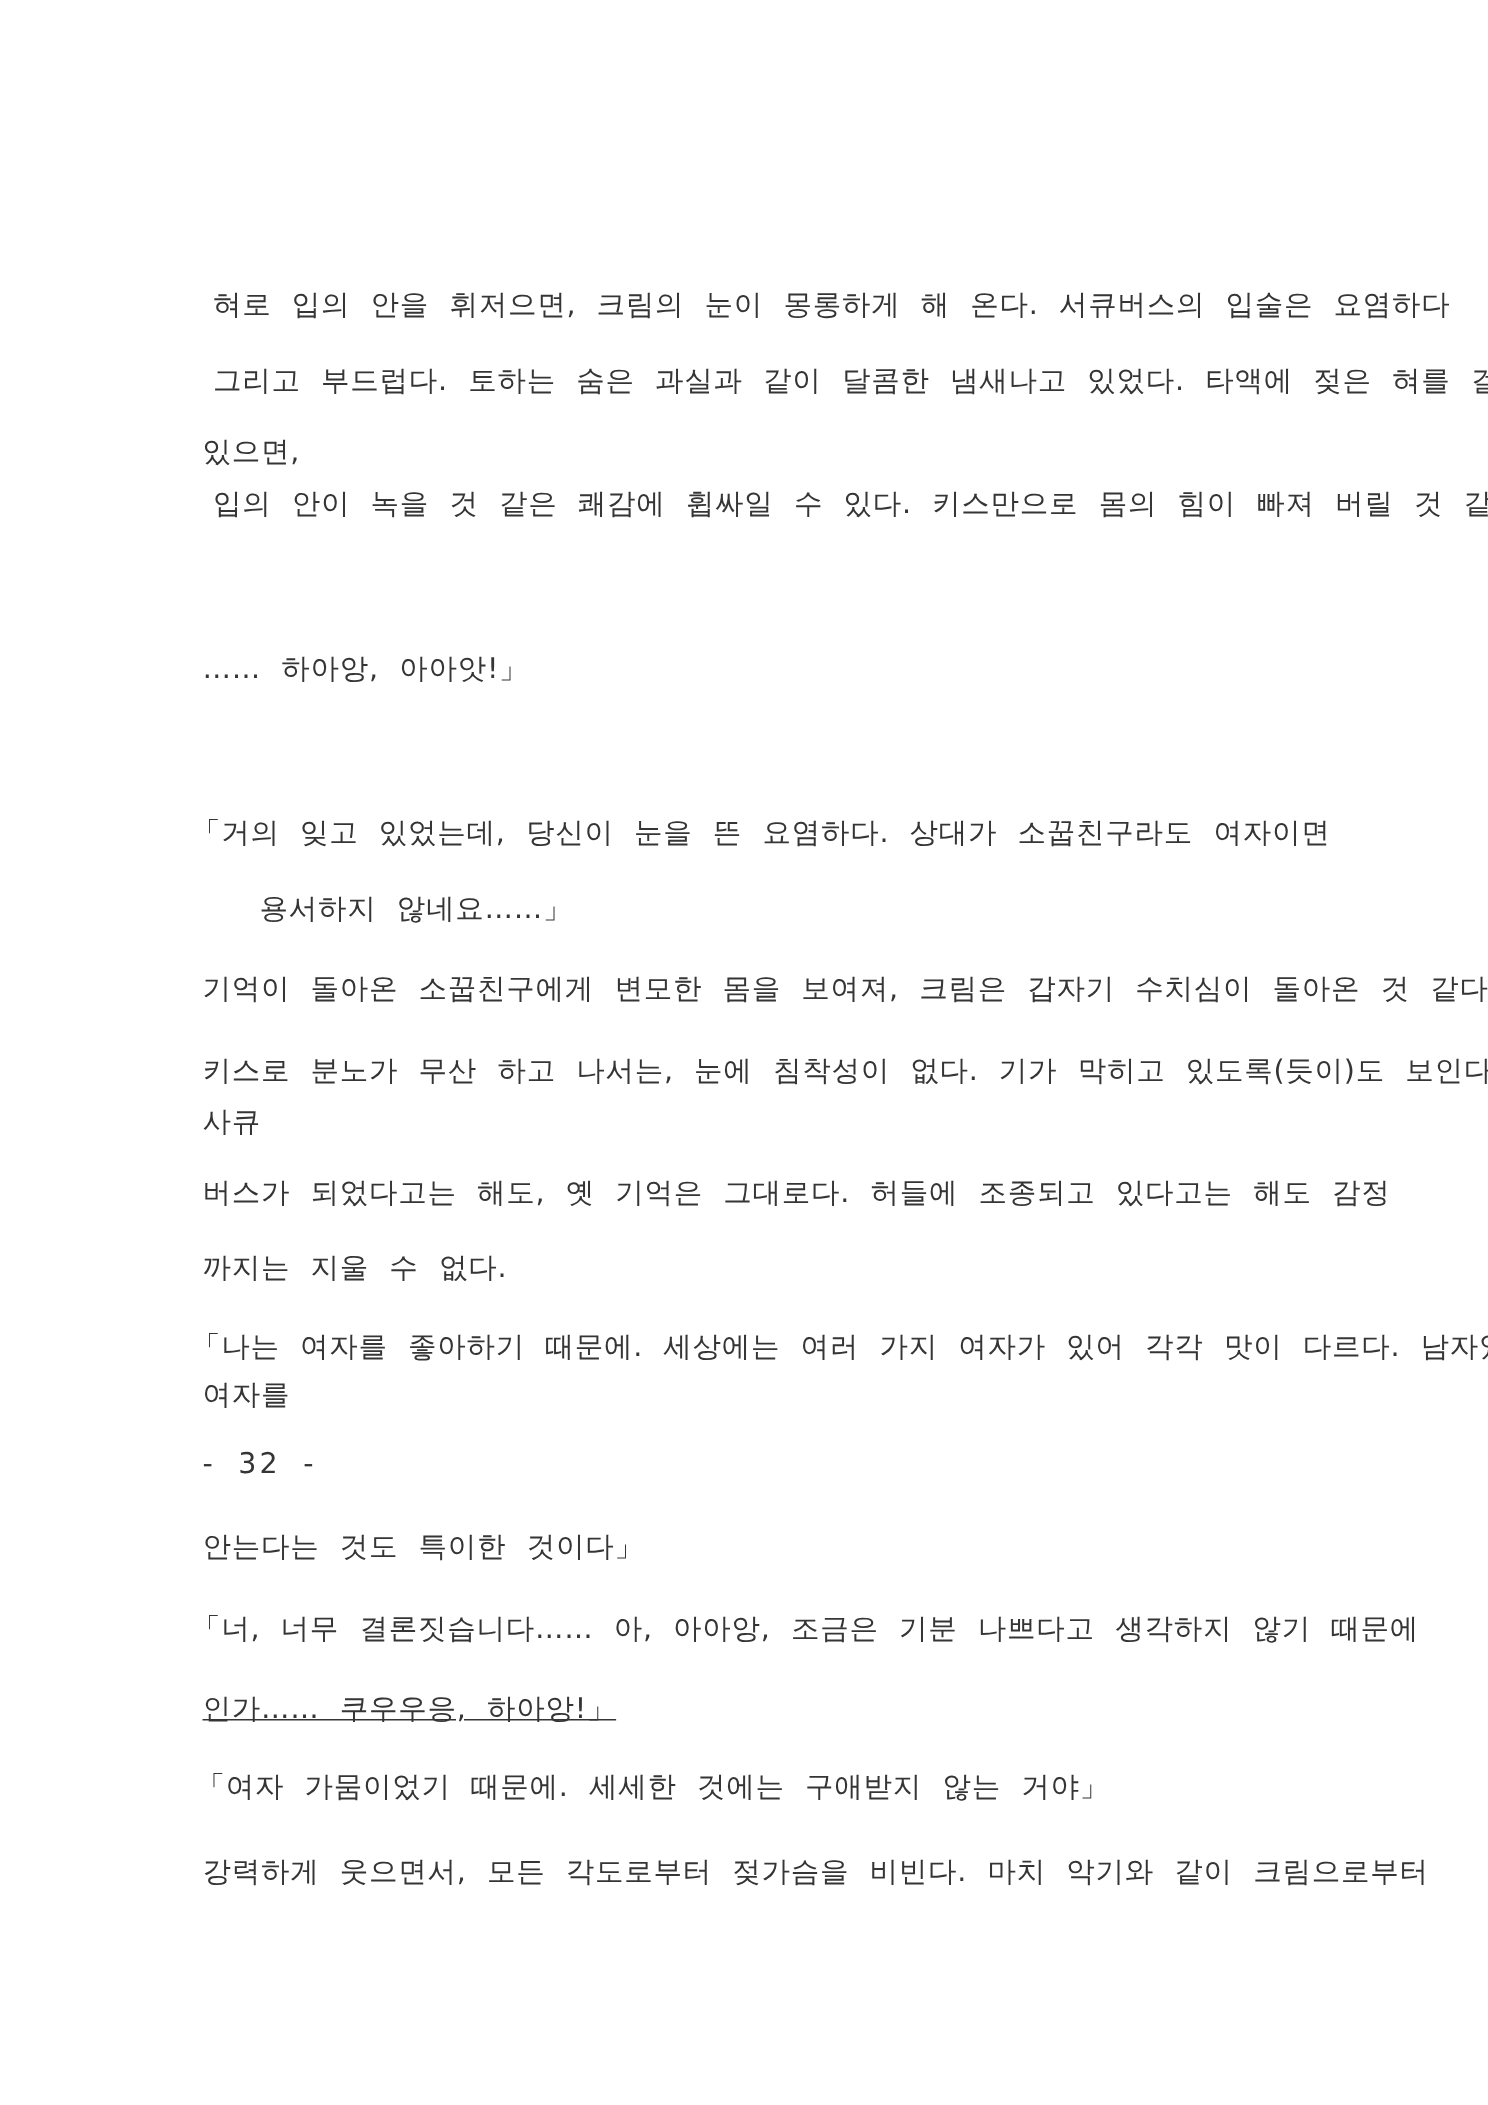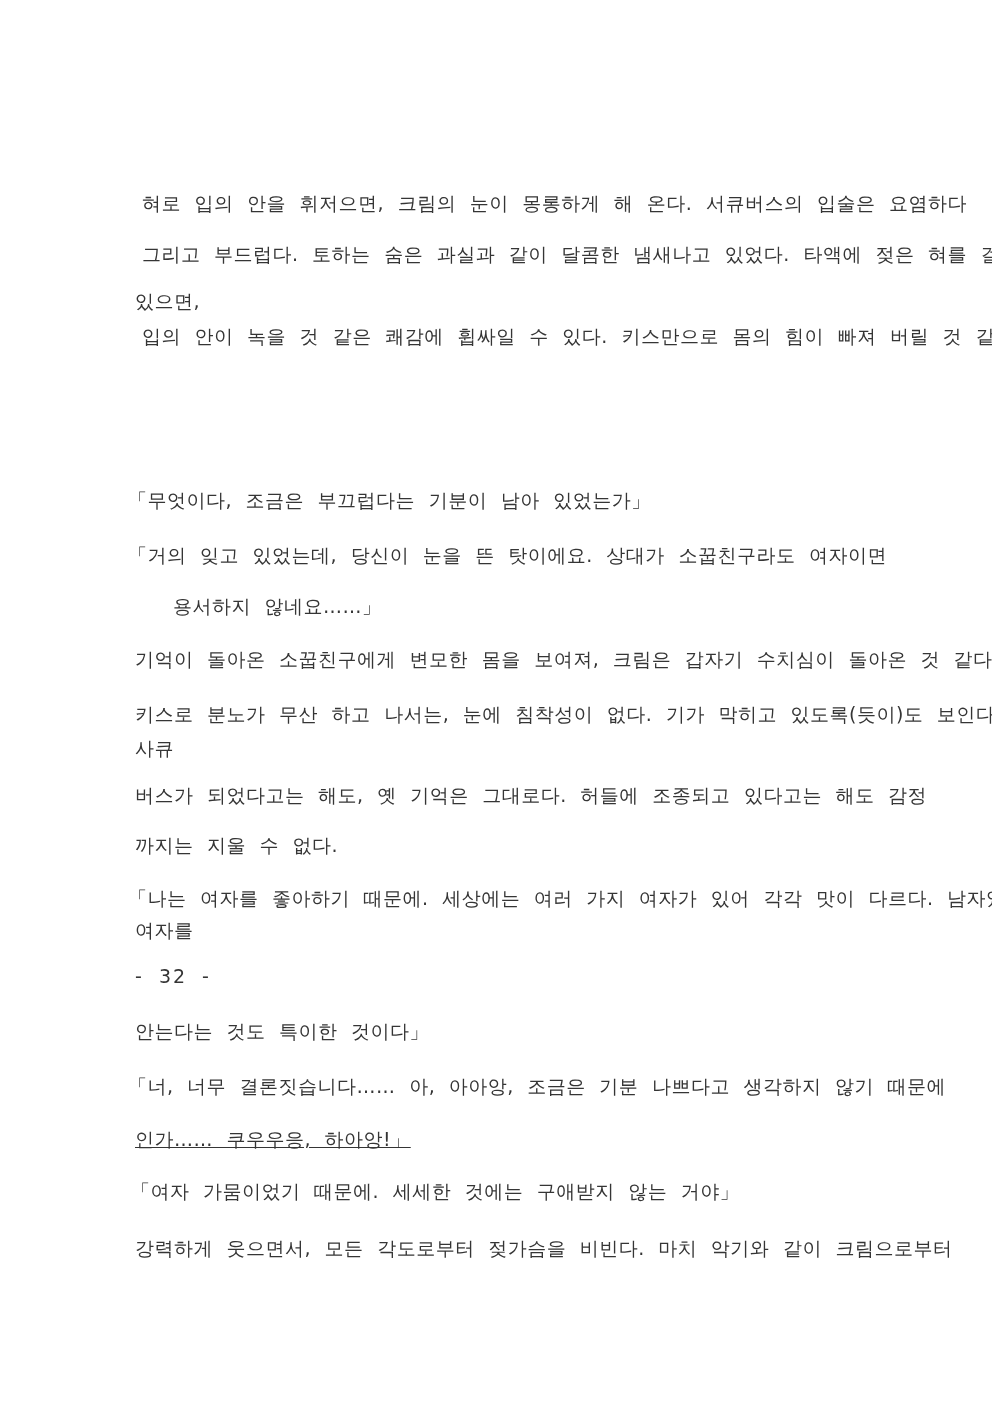--- a/index.html
+++ b/index.html
@@ -31,22 +31,22 @@
   }
 </style>
 </head>
 <body>
 
 <div class="page">
   <p class="line" style="top:190px; left:142px;">혀로 입의 안을 휘저으면, 크림의 눈이 몽롱하게 해 온다. 서큐버스의 입술은 요염하다</p>
   <p class="line" style="top:241px; left:142px;">그리고 부드럽다. 토하는 숨은 과실과 같이 달콤한 냄새나고 있었다. 타액에 젖은 혀를 걸고</p>
   <p class="line" style="top:276px; left:135px;margin-top:12px;">있으면,</p>
   <p class="line" style="top:323px; left:142px;">입의 안이 녹을 것 같은 쾌감에 휩싸일 수 있다. 키스만으로 몸의 힘이 빠져 버릴 것 같다.</p>
-  <p class="line" style="top:487px; left:128px;">「무엇이다, 조금은 부끄럽다는 기분이 남아 있었는가」</p>
-  <p class="line" style="top:542px; left:128px;">「거의 잊고 있었는데, 당신이 눈을 뜬 탓이에요. 상대가 소꿉친구라도 여자이면</p>
+  <p class="line" style="top:433px; left:135px;">…… 하아앙, 아아앗!」</p>
+  <p class="line" style="top:542px; left:128px;">「거의 잊고 있었는데, 당신이 눈을 뜬 요염하다. 상대가 소꿉친구라도 여자이면</p>
   <p class="line" style="top:593px; left:135px;margin-left:38px;">용서하지 않네요……」</p>
   <p class="line" style="top:646px; left:135px;">기억이 돌아온 소꿉친구에게 변모한 몸을 보여져, 크림은 갑자기 수치심이 돌아온 것 같다.</p>
   <p class="line" style="top:701px; left:135px;">키스로 분노가 무산 하고 나서는, 눈에 침착성이 없다. 기가 막히고 있도록(듯이)도 보인다.</p>
   <p class="line" style="top:735px; left:135px;">사큐</p>
   <p class="line" style="top:782px; left:135px;">버스가 되었다고는 해도, 옛 기억은 그대로다. 허들에 조종되고 있다고는 해도 감정</p>
   <p class="line" style="top:832px; left:135px;">까지는 지울 수 없다.</p>
   <p class="line" style="top:885px; left:128px;">「나는 여자를 좋아하기 때문에. 세상에는 여러 가지 여자가 있어 각각 맛이 다르다. 남자였던</p>
   <p class="line" style="top:917px; left:135px;">여자를</p>
   <p class="line page-number" style="top:963px; left:135px;">- 32 -</p>
   <p class="line" style="top:1018px; left:135px;">안는다는 것도 특이한 것이다」</p>

